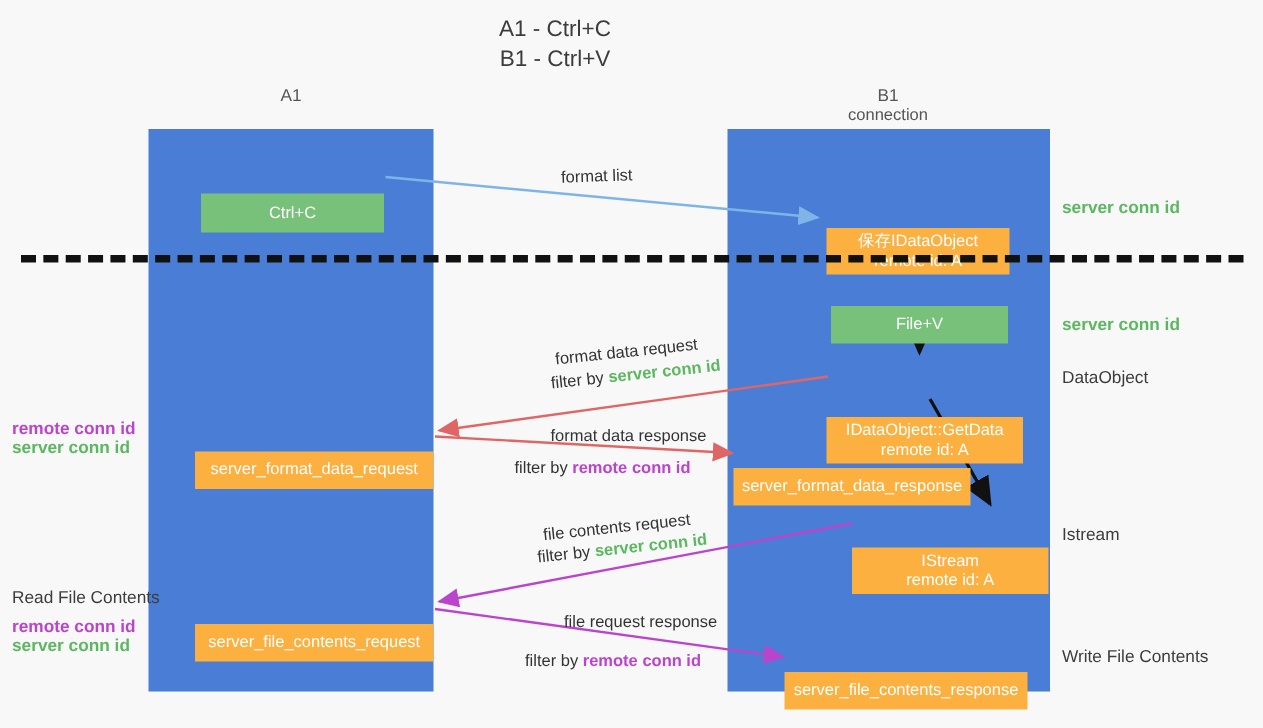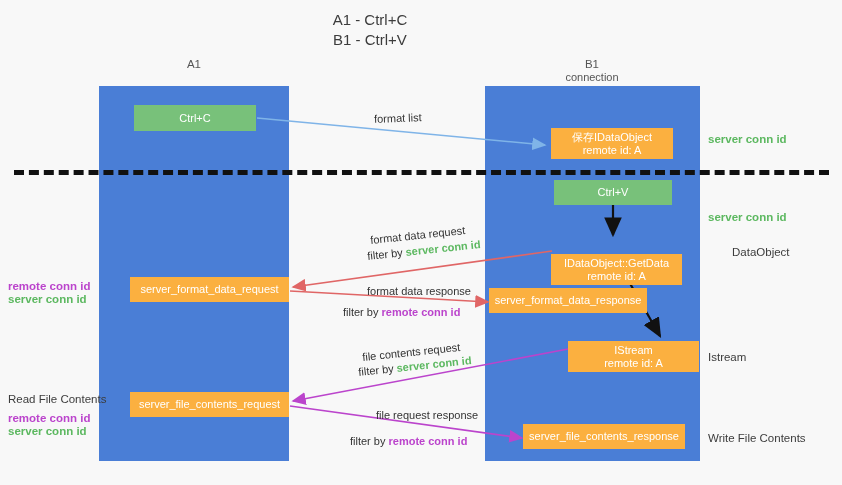--- a/index.html
+++ b/index.html
@@ -73,20 +73,21 @@
     display: flex;
     flex-direction: column;
     align-items: center;
     justify-content: center;
     color: #ffffff;
     font-size: 11px;
     line-height: 13px;
     text-align: center;
     z-index: 4;
     padding: 2px 4px;
+    margin-top: 24px;
   }
   .node.green { background: #78c17a; }
   .node.orange { background: #fbb040; }
   .node .l1 { white-space: nowrap; }
   .node .l2 { white-space: nowrap; }
 
   
   .side-label {
     position: absolute;
     font-size: 11.5px;
@@ -182,21 +183,21 @@
   <div class="node orange" style="left:130px; top:277px; width:159px; height:25px;">
     <div class="l1">server_format_data_request</div>
   </div>
 
   <div class="node orange" style="left:551px; top:128px; width:122px; height:31px;">
     <div class="l1">保存IDataObject</div>
     <div class="l2">remote id: A</div>
   </div>
 
   <div class="node green" style="left:554px; top:180px; width:118px; height:25px;">
-    <div class="l1">Ctrl+V</div>
+    <div class="l1">File+V</div>
   </div>
 
   <div class="node orange" style="left:551px; top:254px; width:131px; height:31px;">
     <div class="l1">IDataObject::GetData</div>
     <div class="l2">remote id: A</div>
   </div>
 
   <div class="node orange" style="left:568px; top:341px; width:131px; height:31px;">
     <div class="l1">IStream</div>
     <div class="l2">remote id: A</div>
@@ -207,21 +208,21 @@
   </div>
 
   <div class="node orange" style="left:523px; top:424px; width:162px; height:25px;">
     <div class="l1">server_file_contents_response</div>
   </div>
 
   <div class="dash-line"></div>
 
   <div class="side-label c-green" style="left:708px; top:132px;">server conn id</div>
   <div class="side-label c-green" style="left:708px; top:210px;">server conn id</div>
-  <div class="side-label c-dark" style="left:732px; top:245px;text-align:right;">DataObject</div>
+  <div class="side-label c-dark" style="left:708px; top:245px;text-align:right;">DataObject</div>
   <div class="side-label c-dark" style="left:708px; top:350px;">Istream</div>
   <div class="side-label c-dark" style="left:708px; top:431px;">Write File Contents</div>
 
   <div class="side-label c-purple" style="left:8px; top:279px;">remote conn id</div>
   <div class="side-label c-green" style="left:8px; top:292px;">server conn id</div>
 
   <div class="side-label c-dark" style="left:8px; top:392px;">Read File Contents</div>
   <div class="side-label c-purple" style="left:8px; top:411px;">remote conn id</div>
   <div class="side-label c-green" style="left:8px; top:424px;">server conn id</div>
 

